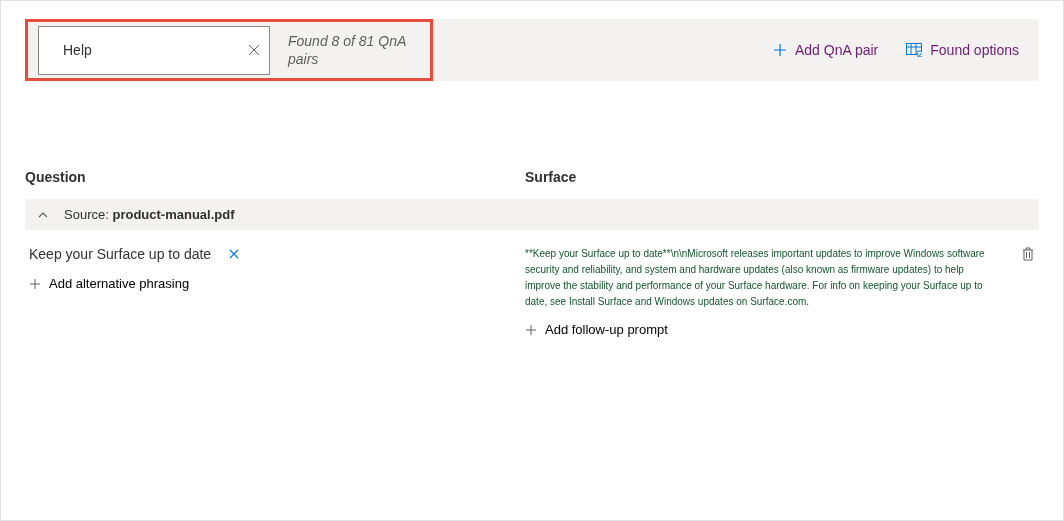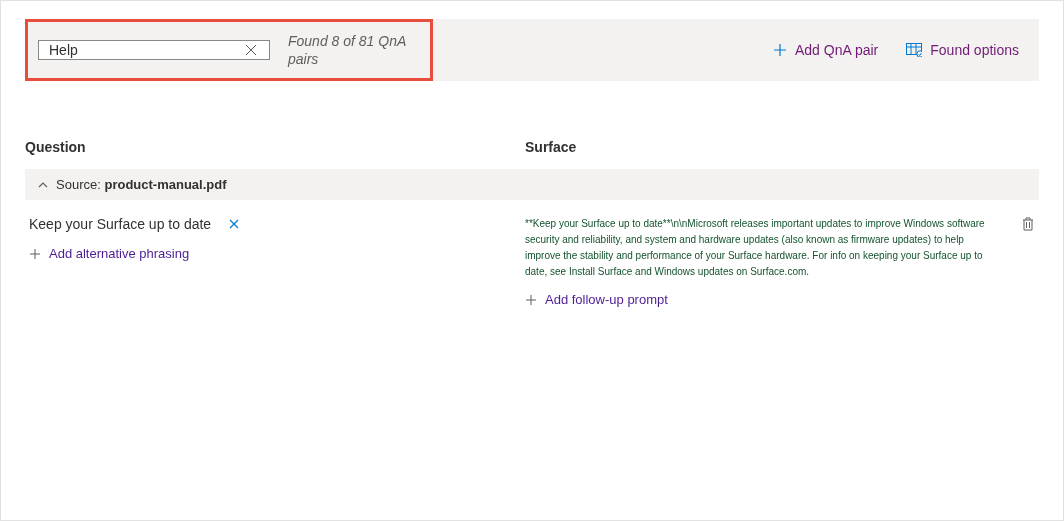--- a/index.html
+++ b/index.html
@@ -37,23 +37,23 @@
     padding: 6px 12px 6px 10px;
     border: 3px solid #e74c3c;
     background: #f3f2f1;
     height: 100%;
   }
   .search-field {
     display: flex;
     align-items: center;
     background: #fff;
     border: 1px solid #8a8886;
-    height: 20px;
+    height: 49px;
     width: 232px;
-    padding: 0 6px 0 10px;
+    padding: 0 6px 0 24px;
   }
   .search-field input {
     flex: 1;
     border: none;
     outline: none;
     font-size: 14px;
     font-family: inherit;
     color: #323130;
     background: transparent;
   }
@@ -82,40 +82,40 @@
     font-size: 14px;
     cursor: pointer;
     padding: 6px 8px;
   }
   .toolbar-action .icon {
     color: #0078d4;
     display: flex;
     align-items: center;
   }
   .content {
-    margin-top: 58px;
+    margin-top: 88px;
   }
   .columns-header {
     display: flex;
     padding-bottom: 14px;
   }
   .col-q {
     width: 500px;
     font-weight: 600;
     font-size: 14px;
   }
   .col-a {
     flex: 1;
     font-weight: 600;
     font-size: 14px;
   }
   .source-row {
     display: flex;
     align-items: center;
-    gap: 7px;
+    gap: 15px;
     background: #f3f2f1;
     padding: 8px 12px;
     font-size: 13px;
     color: #323130;
     font-weight: 600;
   }
   .source-row .chev {
     color: #605e5c;
     display: flex;
   }
@@ -143,21 +143,21 @@
   }
   .q-text .remove {
     color: #0078d4;
     cursor: pointer;
     display: flex;
   }
   .add-link {
     display: flex;
     align-items: center;
     gap: 8px;
-    color: #4c1d95;
+    color: #000000;
     font-size: 13px;
     cursor: pointer;
   }
   .add-link .plus {
     color: #605e5c;
     display: flex;
   }
   .a-text {
     font-size: 10px;
     line-height: 1.6;

